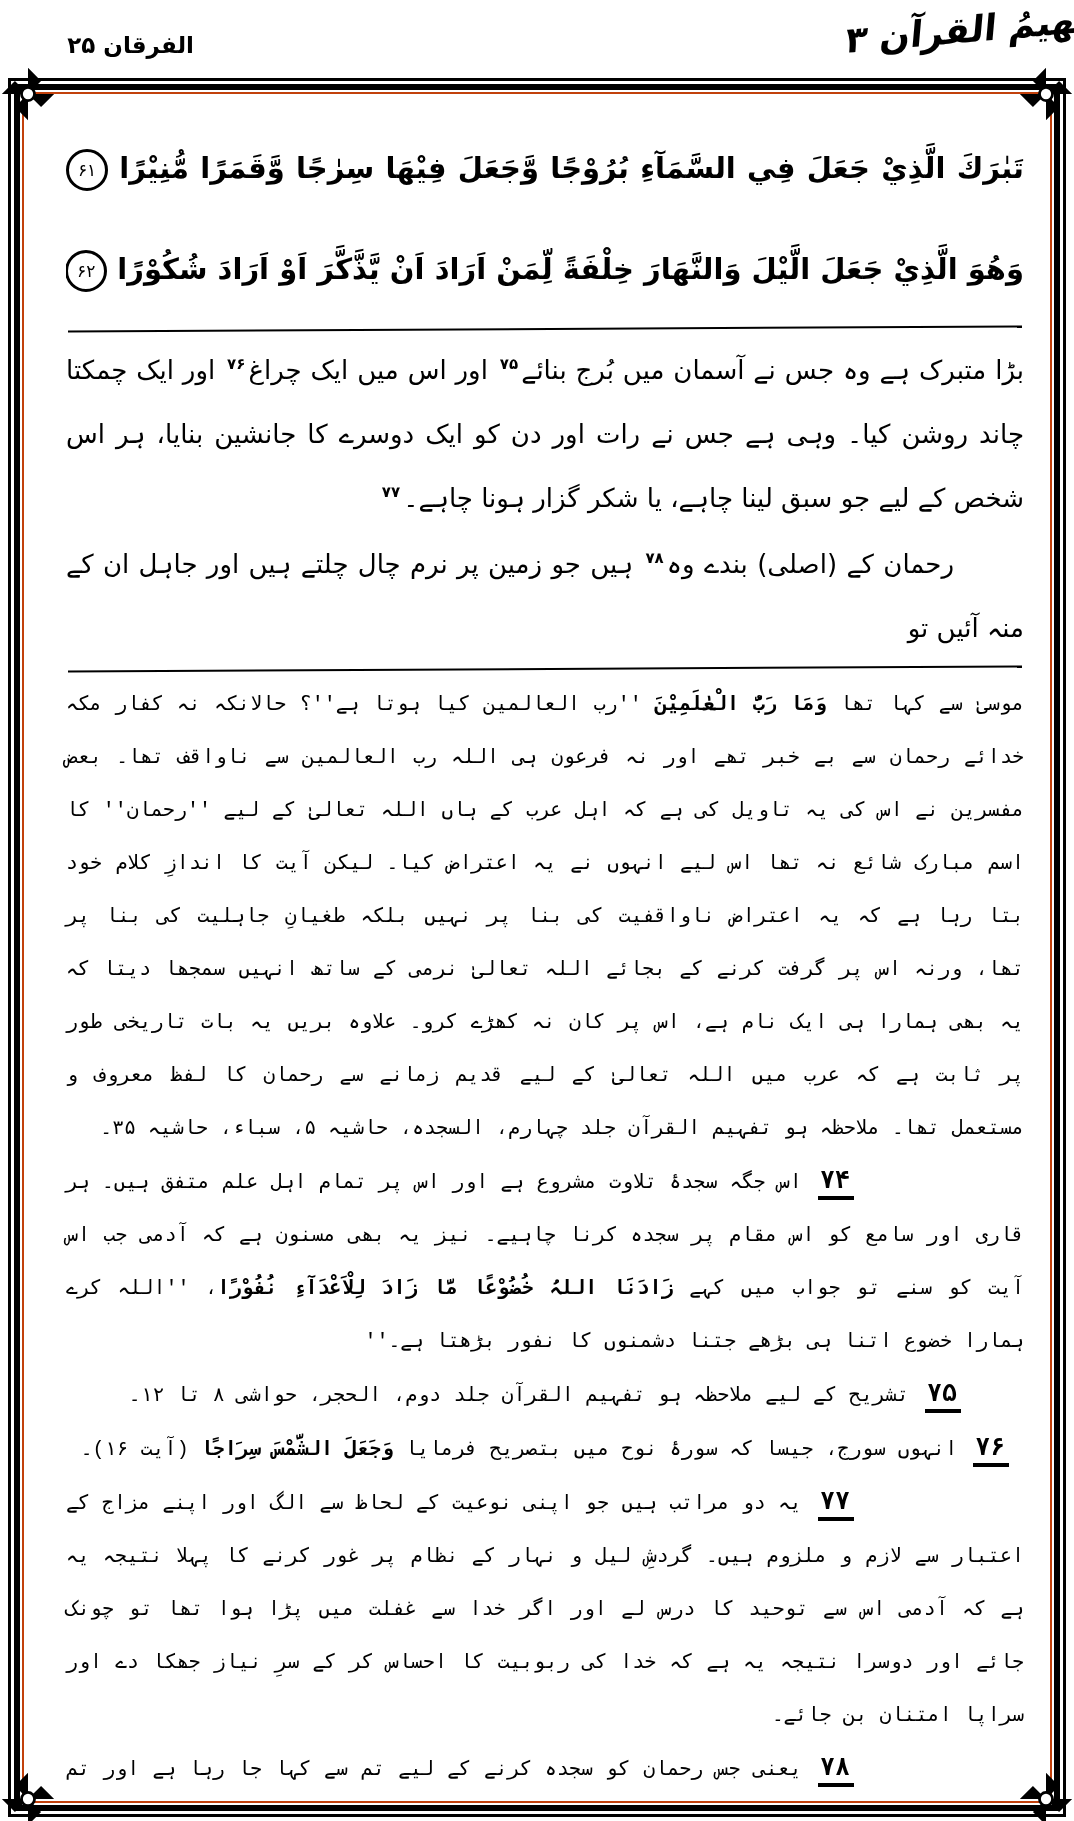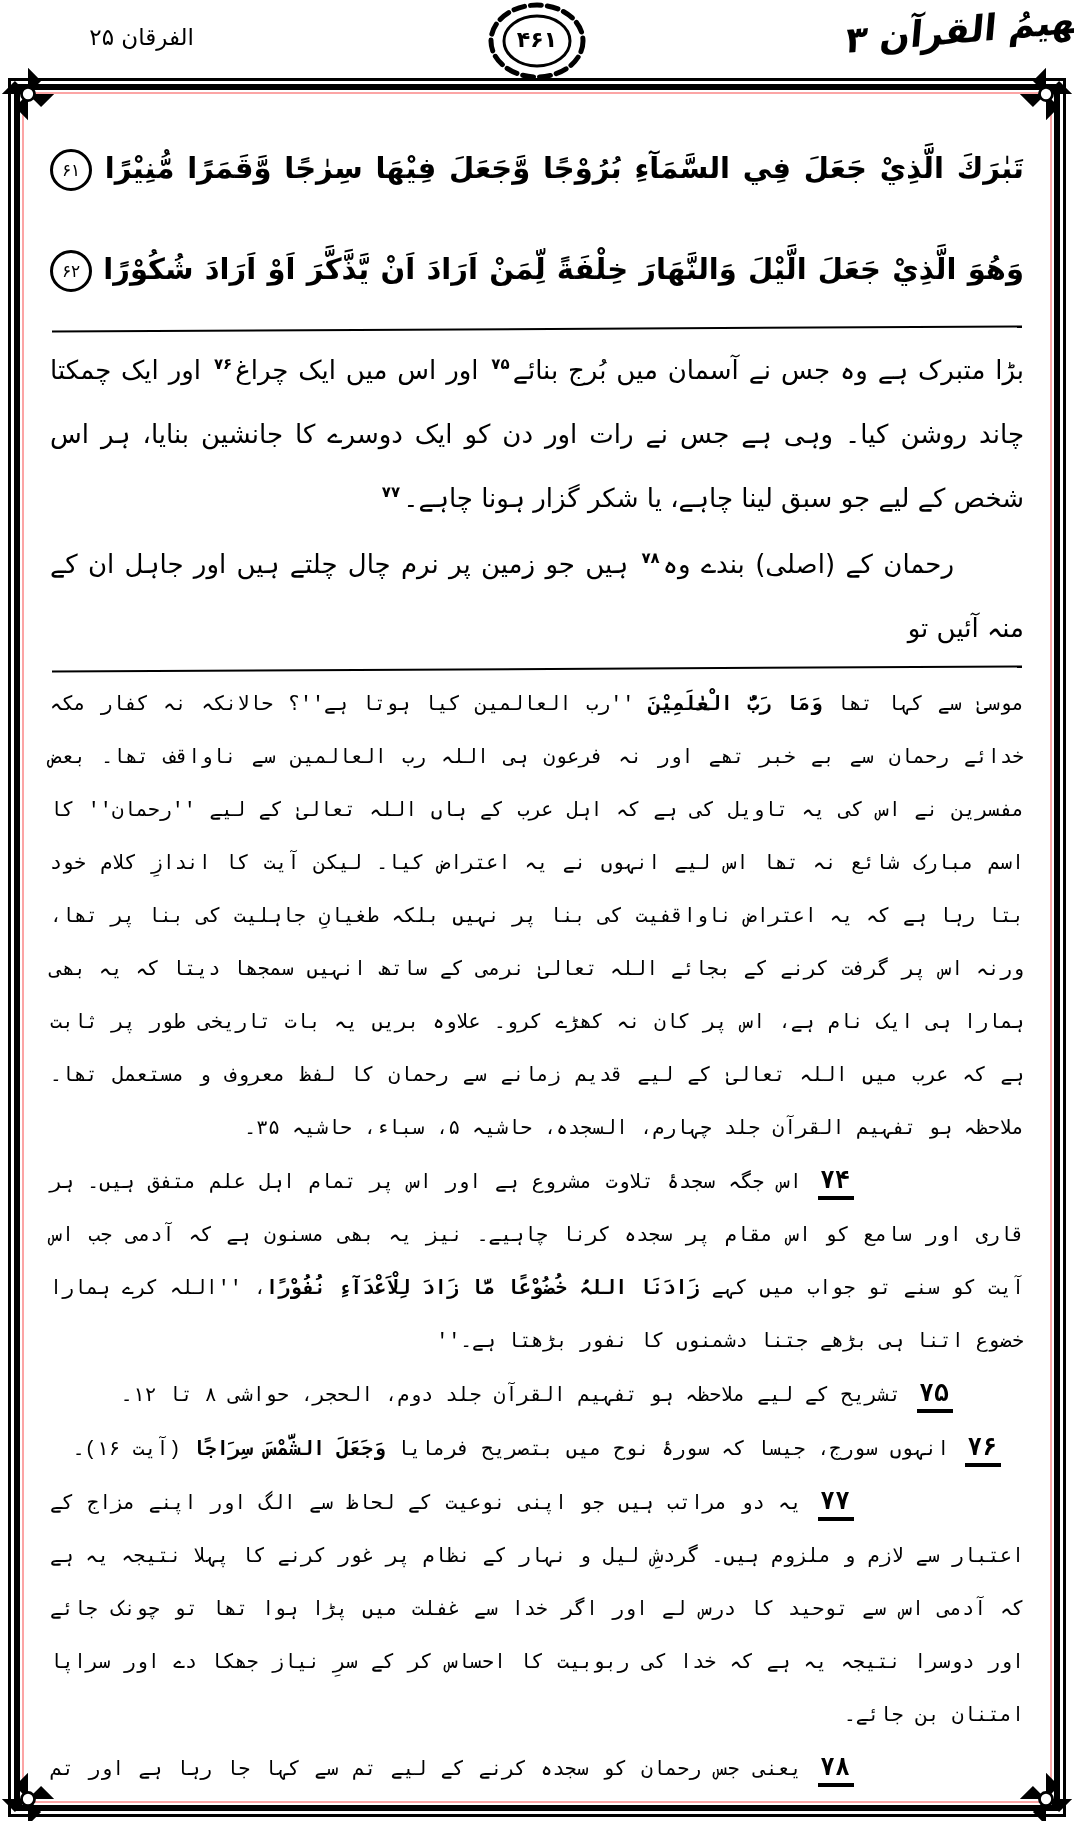--- a/index.html
+++ b/index.html
@@ -9,22 +9,22 @@
     background: #ffffff;
     color: #000;
     font-family: "DejaVu Sans", sans-serif;
     overflow: hidden;
     position: relative;
   }
 
   
   .header { position: absolute; top: 0; left: 0; right: 0; height: 78px; }
   .header-left-title {
-    position: absolute; top: 24px; right: 880px;
-    font-size: 23px; font-weight: normal; white-space: nowrap;
+    position: absolute; top: 32px; right: 880px;
+    font-size: 23px; font-weight: bold; white-space: nowrap;
   }
   .header-right-title {
     position: absolute; top: 8px; left: 845px;
     font-size: 36px; font-weight: bold; white-space: nowrap;
     transform: rotate(-5deg) skewX(-10deg);
   }
   .medallion {
     position: absolute; top: 0px; left: 50%;
     transform: translateX(-50%);
     width: 108px; height: 82px;
@@ -34,21 +34,21 @@
     display: flex; align-items: center; justify-content: center;
     font-size: 22px; font-weight: bold; padding-bottom: 4px;
   }
 
   
   .frame {
     position: absolute; top: 78px; left: 8px; right: 8px; bottom: 4px;
     border: 3px solid #000; padding: 3px;
   }
   .frame-mid { border: 6px solid #000; padding: 2px; height: 100%; }
-  .frame-in  { border: 2px solid #fca5a5; height: 100%; position: relative; overflow: hidden; }
+  .frame-in  { border: 2px solid #c2410c; height: 100%; position: relative; overflow: hidden; padding-left: 16px; }
 
   .corner { position: absolute; width: 56px; height: 56px; z-index: 5; }
   .corner.tl { top: 66px;  left: 0px; }
   .corner.tr { top: 66px;  right: 0px; transform: scaleX(-1); }
   .corner.bl { bottom: -6px; left: 0px; transform: scaleY(-1); }
   .corner.br { bottom: -6px; right: 0px; transform: scale(-1,-1); }
 
   .content { padding: 10px 26px 0 26px; }
 
   
@@ -98,27 +98,20 @@
     letter-spacing: 2px;
   }
   .ar { font-weight: bold; }
 </style>
 </head>
 <body>
 
 <div class="header">
   <div class="header-left-title">الفرقان ۲۵</div>
 
-  <div class="medallion">
-    <svg viewBox="0 0 108 82" width="108" height="82">
-      <ellipse cx="54" cy="41" rx="46" ry="36" fill="none" stroke="#000" stroke-width="5" stroke-dasharray="11 6" stroke-linecap="round"></ellipse>
-      <ellipse cx="54" cy="41" rx="33" ry="25" fill="none" stroke="#000" stroke-width="3"></ellipse>
-    </svg>
-    <div class="num">۴۶۱</div>
-  </div>
 
   <div class="header-right-title">تفهيمُ القرآن ۳</div>
 </div>
 
 <svg class="corner tl" viewBox="0 0 60 60">
   <path d="M30 30 L30 2 L44 16 Z M30 30 L58 30 L44 44 Z M30 30 L30 58 L16 44 Z M30 30 L2 30 L16 16 Z" fill="#000"></path>
   <circle cx="30" cy="30" r="7" fill="#fff" stroke="#000" stroke-width="3"></circle>
 </svg>
 <svg class="corner tr" viewBox="0 0 60 60">
   <path d="M30 30 L30 2 L44 16 Z M30 30 L58 30 L44 44 Z M30 30 L30 58 L16 44 Z M30 30 L2 30 L16 16 Z" fill="#000"></path>

